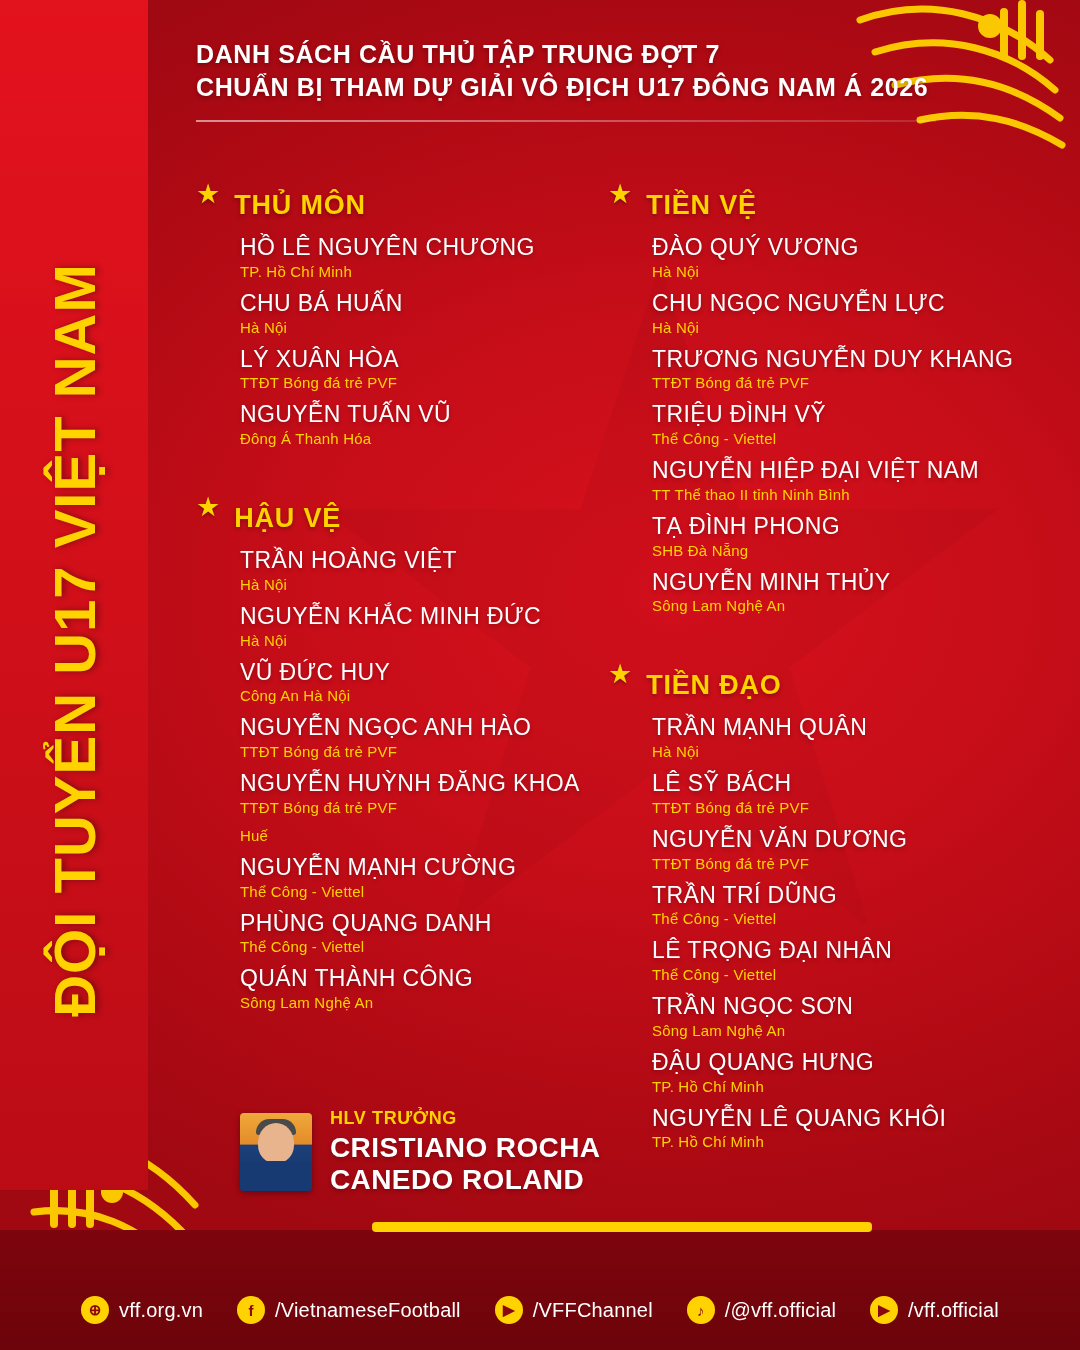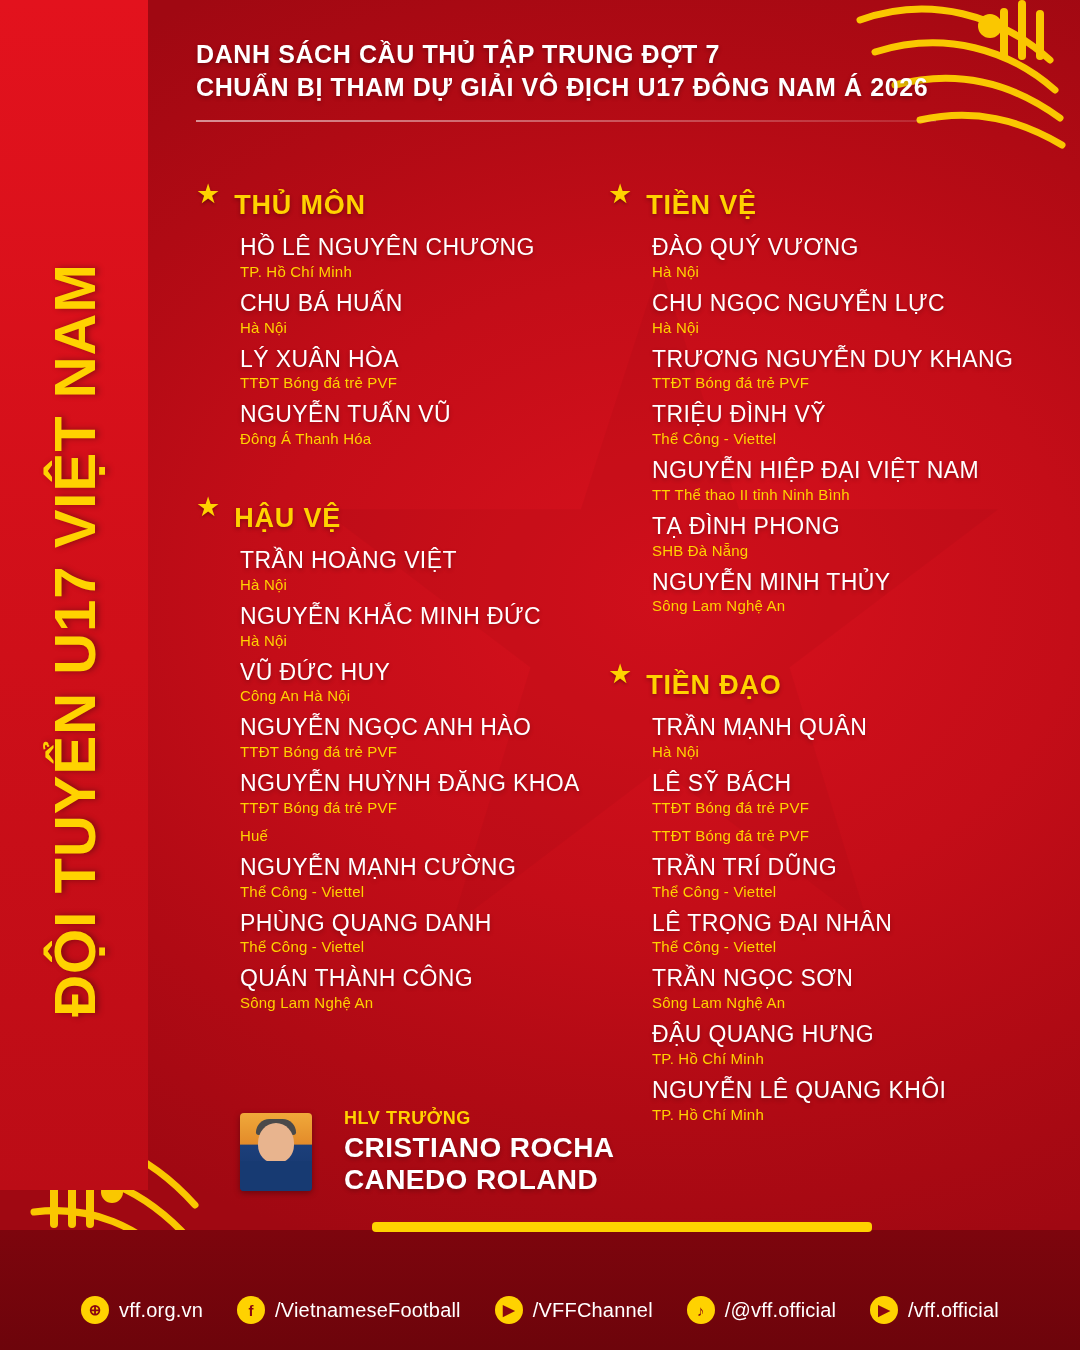--- a/index.html
+++ b/index.html
@@ -98,21 +98,21 @@
     line-height: 1.12;
     text-shadow: 0 2px 4px rgba(0,0,0,.25);
   }
   .player .pclub {
     color: #ffd200; font-size: 15px; letter-spacing: .2px; margin-top: 2px;
   }
 
   
   .coach {
     position: absolute; left: 240px; top: 1108px;
-    display: flex; align-items: center; gap: 32px;
+    display: flex; align-items: center; gap: 18px;
   }
   .coach-photo {
     width: 72px; height: 78px; border-radius: 4px;
     background: linear-gradient(180deg,#f0a93a 0%, #e38b2a 40%, #1c3f7a 41%, #14356b 100%);
     position: relative; overflow: hidden;
     box-shadow: 0 2px 6px rgba(0,0,0,.35);
   }
   .coach-photo .face {
     position:absolute; left:50%; top:10px; transform:translateX(-50%);
     width: 36px; height: 40px; border-radius: 50% 50% 45% 45%;
@@ -326,20 +326,21 @@
       </div>
       <div class="player">
         <div class="pname">TRẦN MẠNH QUÂN</div>
         <div class="pclub">Hà Nội</div>
       </div>
       <div class="player">
         <div class="pname">LÊ SỸ BÁCH</div>
         <div class="pclub">TTĐT Bóng đá trẻ PVF</div>
       </div>
       <div class="player">
+        <div class="pname">NGUYỄN VĂN DƯƠNG</div>
         <div class="pclub">TTĐT Bóng đá trẻ PVF</div>
       </div>
       <div class="player">
         <div class="pname">TRẦN TRÍ DŨNG</div>
         <div class="pclub">Thể Công - Viettel</div>
       </div>
       <div class="player">
         <div class="pname">LÊ TRỌNG ĐẠI NHÂN</div>
         <div class="pclub">Thể Công - Viettel</div>
       </div>

